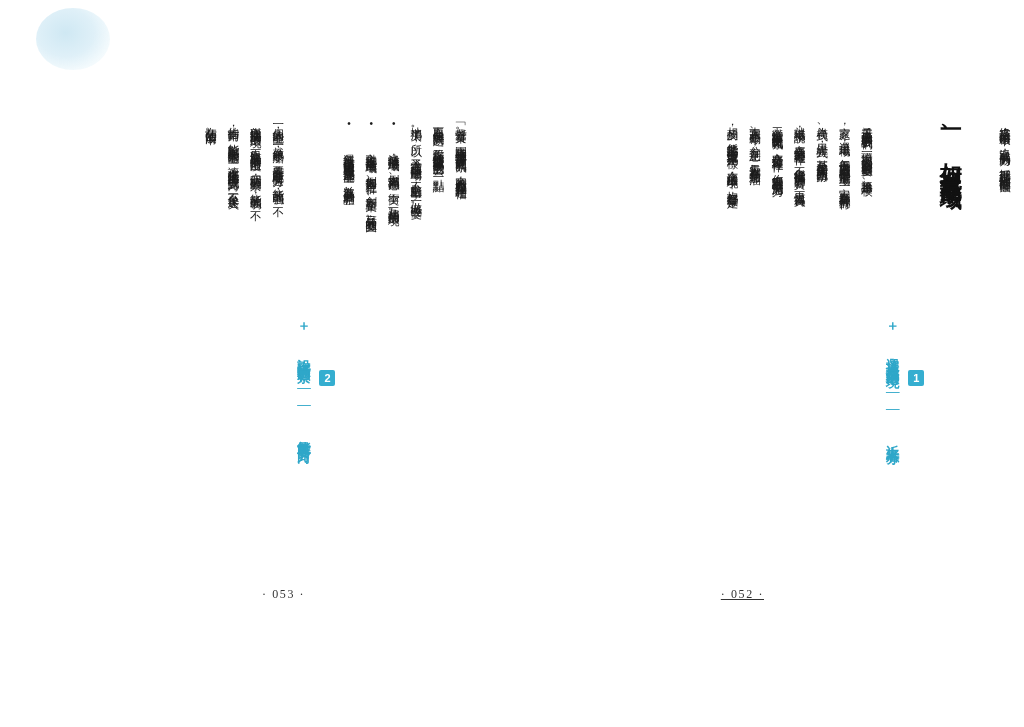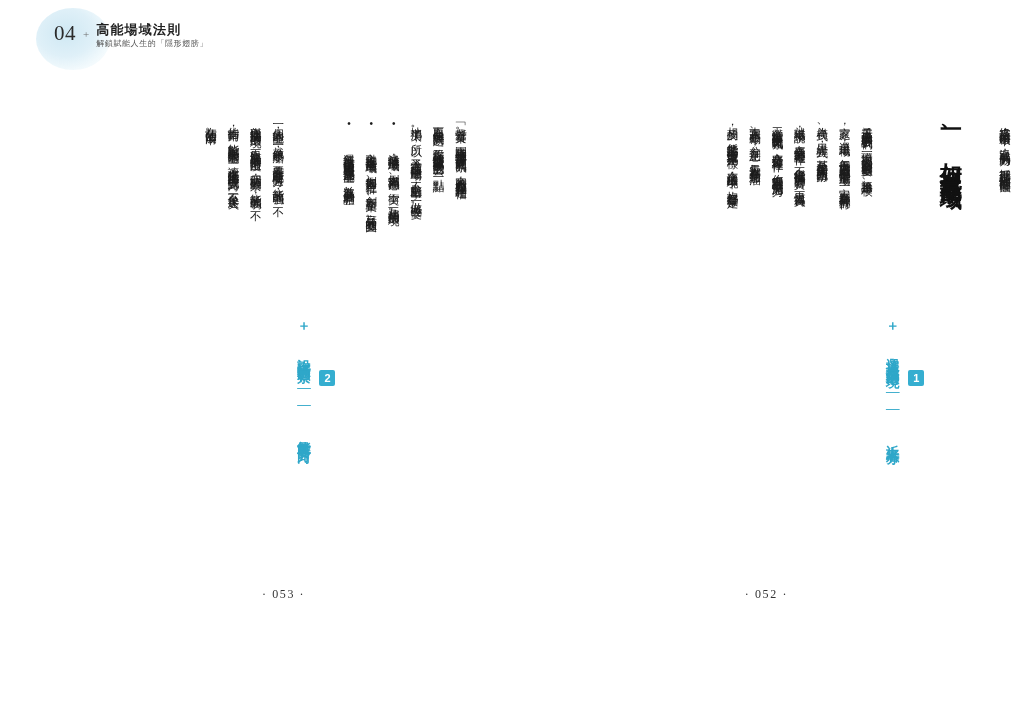--- a/index.html
+++ b/index.html
@@ -167,48 +167,40 @@
 
   
   .folio {
     position: absolute;
     bottom: 36px;
     font-size: 12px;
     letter-spacing: 1.6px;
     color: #333;
     font-family: "Liberation Serif", serif;
   }
-  .folio-right { right: 184px; }
+  .folio-right { right: 208px; text-decoration: underline; }
   .folio-left  { left: 210px; }
 
   
   .gutter {
     position: absolute;
     left: 50%;
     top: 0;
     bottom: 0;
     width: 1px;
     background: rgba(0,0,0,0.0);
   }
 </style>
 </head>
 <body>
 
 <div class="spread">
 
   <div class="blob"></div>
 
-  <div class="runhead">
-    <div class="chap-num">04</div>
-    <div class="plus">+</div>
-    <div class="titles">
-      <div class="rh-title">高能場域法則</div>
-      <div class="rh-sub">解鎖賦能人生的「隱形翅膀」</div>
-    </div>
-  </div>
 
   <div class="page page-right">
     <div class="vcols">
 
       <div class="vhead">一、如何打造高能量場域</div>
 
       <div class="vsub">
         <span class="badge">1</span>
         <span class="sub-text">＋ 選擇適合成長的環境 —— 近朱者赤</span>
       </div>

